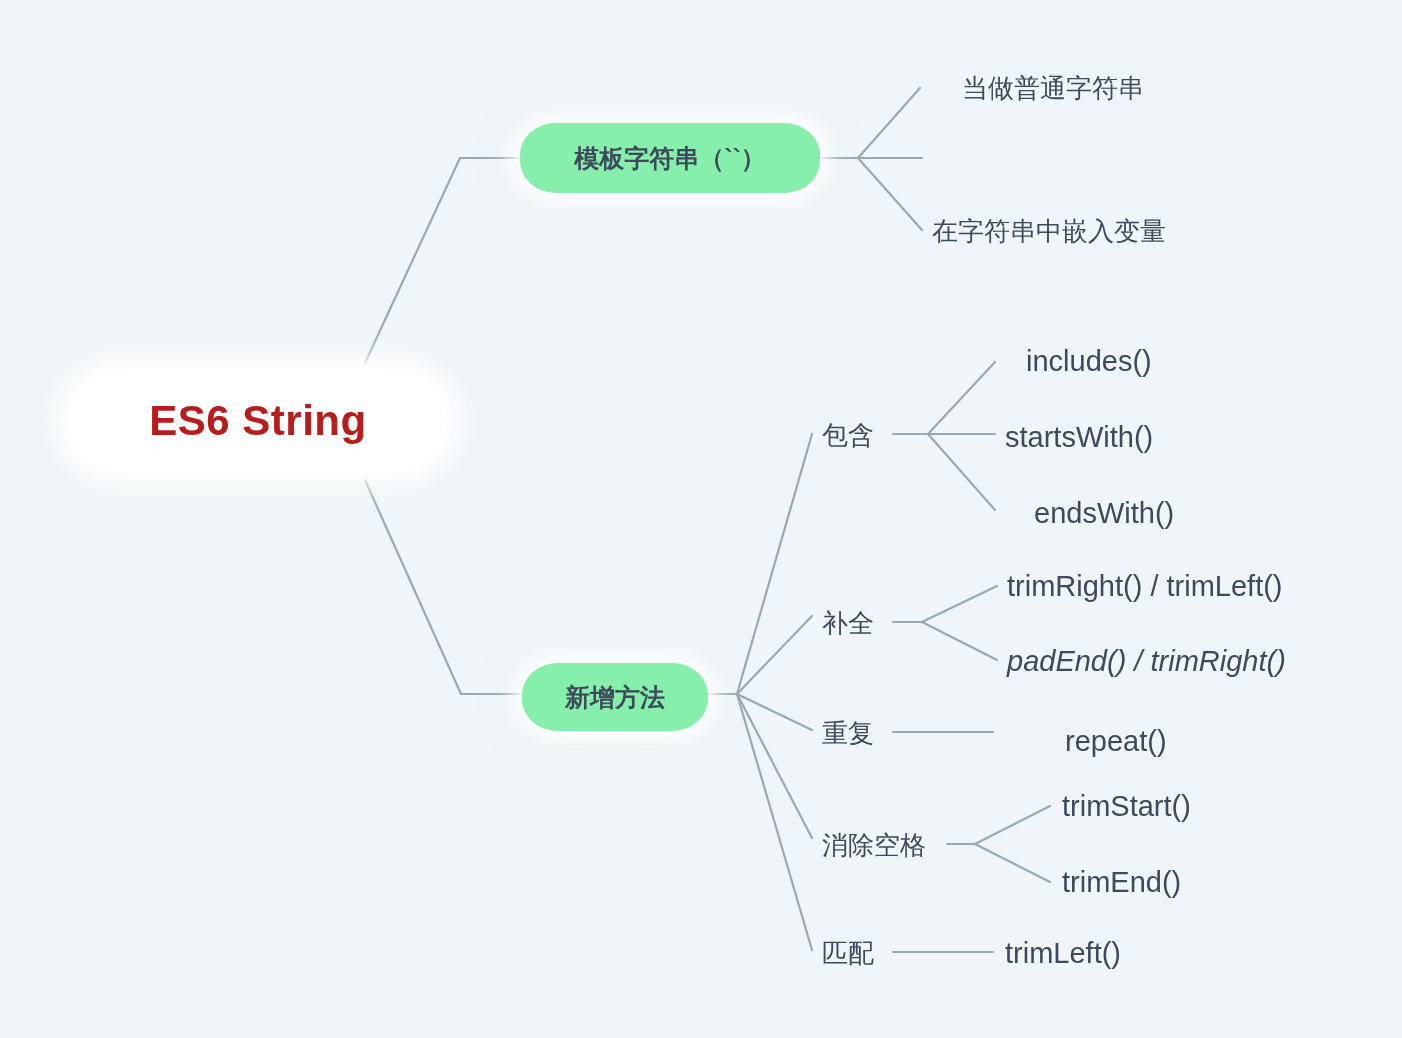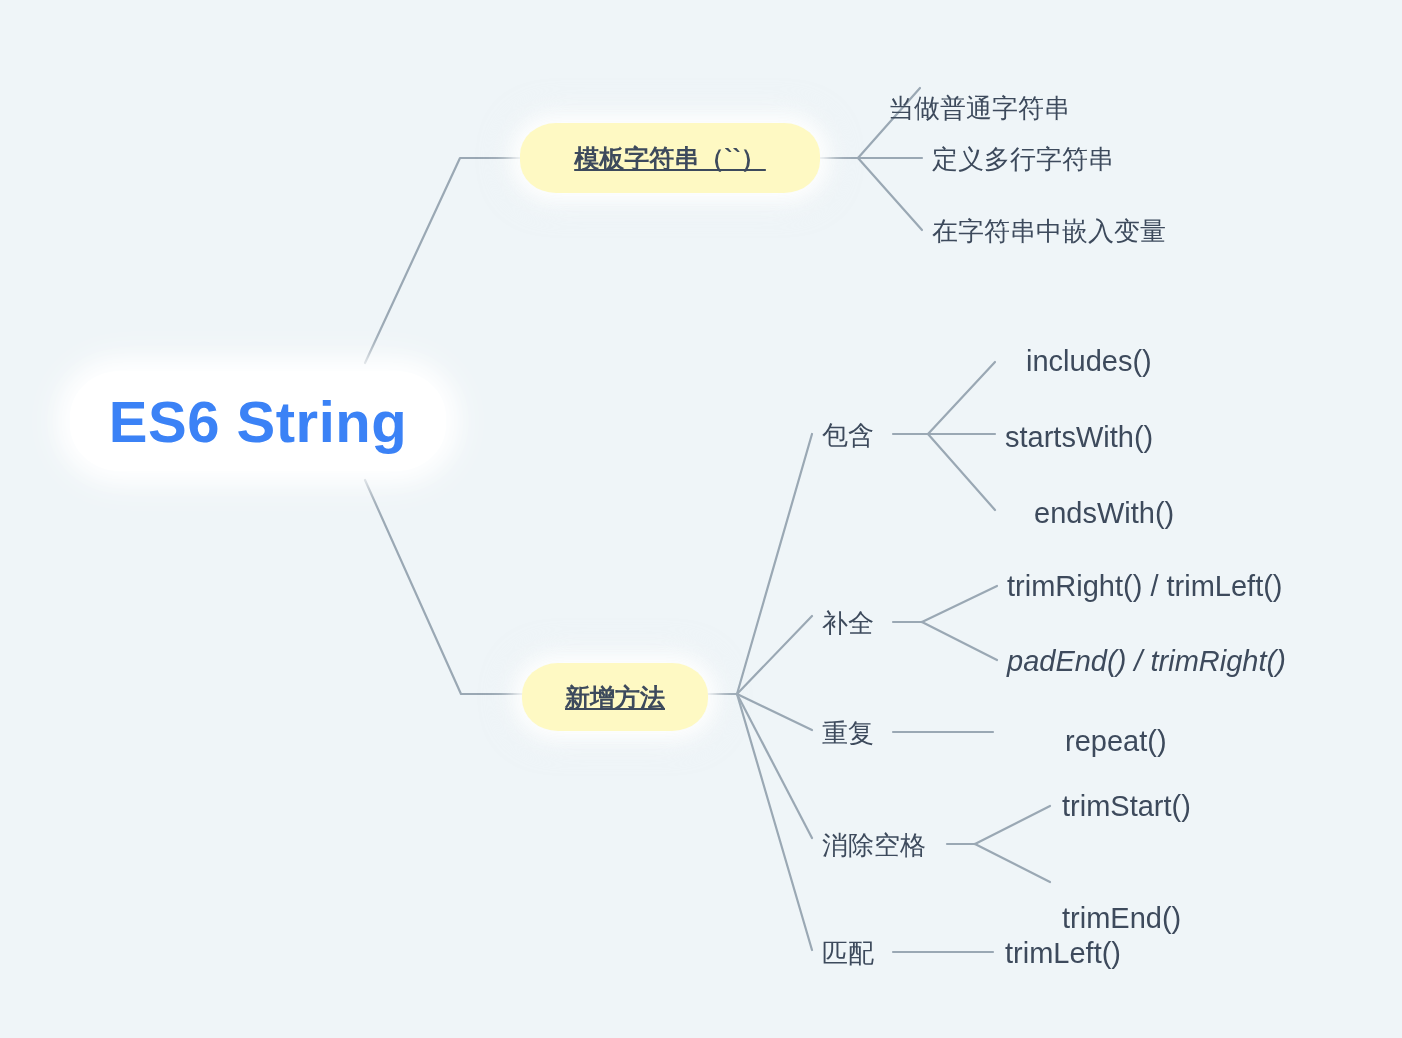--- a/index.html
+++ b/index.html
@@ -37,37 +37,36 @@
     white-space: nowrap;
   }
   
   .node-root {
     left: 70px;
     top: 371px;
     width: 376px;
     height: 100px;
     background: #ffffff;
     border-radius: 50px / 46px;
-    color: #3b82f6;
-    font-size: 58px;
+    color: #b91c1c;
+    font-size: 42px;
     font-weight: bold;
     letter-spacing: 0.5px;
     box-shadow: 0 0 22px 10px rgba(255,255,255,0.92),
                 0 0 40px 16px rgba(255,255,255,0.55);
   }
   
   .node-branch {
-    background: #fef9c3;
+    background: #86efac;
     border-radius: 36px / 32px;
     color: #3d4a5c;
     font-size: 25px;
     font-weight: bold;
     box-shadow: 0 0 16px 7px rgba(253,254,254,0.95),
                 0 0 28px 12px rgba(253,254,254,0.5);
-    text-decoration: underline;
   }
   .node-branch-template {
     left: 520px;
     top: 123px;
     width: 300px;
     height: 70px;
   }
   .node-branch-methods {
     left: 522px;
     top: 663px;
@@ -130,23 +129,22 @@
       <path d="M 893 952 L 993 952"></path>
     </g>
   </svg>
 
   <div class="node node-root">ES6 String</div>
 
   <div class="node node-branch node-branch-template">模板字符串（``）</div>
 
   <div class="node node-branch node-branch-methods">新增方法</div>
 
-  <div class="node node-label cn" style="left:888px; top:68px; height:40px;margin-top:20px;">当做普通字符串</div>
+  <div class="node node-label cn" style="left:962px; top:68px; height:40px;">当做普通字符串</div>
 
-  <div class="node node-label cn" style="left:932px; top:139px; height:40px;">定义多行字符串</div>
 
   <div class="node node-label cn" style="left:932px; top:211px; height:40px;">在字符串中嵌入变量</div>
 
   <div class="node node-label cn" style="left:822px; top:415px; height:40px;">包含</div>
 
   <div class="node node-label cn" style="left:822px; top:603px; height:40px;">补全</div>
 
   <div class="node node-label cn" style="left:822px; top:713px; height:40px;">重复</div>
 
   <div class="node node-label cn" style="left:822px; top:825px; height:40px;">消除空格</div>
@@ -160,17 +158,17 @@
   <div class="node node-label en" style="left:1005px; top:493px; height:40px;margin-left:29px;">endsWith()</div>
 
   <div class="node node-label en" style="left:1007px; top:566px; height:40px;">trimRight() / trimLeft()</div>
 
   <div class="node node-label en" style="left:1007px; top:641px; height:40px;font-style:italic;">padEnd() / trimRight()</div>
 
   <div class="node node-label en" style="left:1065px; top:713px; height:40px;margin-top:8px;">repeat()</div>
 
   <div class="node node-label en" style="left:1062px; top:786px; height:40px;">trimStart()</div>
 
-  <div class="node node-label en" style="left:1062px; top:862px; height:40px;margin-top:36px;">trimEnd()</div>
+  <div class="node node-label en" style="left:1062px; top:862px; height:40px;">trimEnd()</div>
 
   <div class="node node-label en" style="left:1005px; top:933px; height:40px;">trimLeft()</div>
 
 </div>
 
 </body></html>

